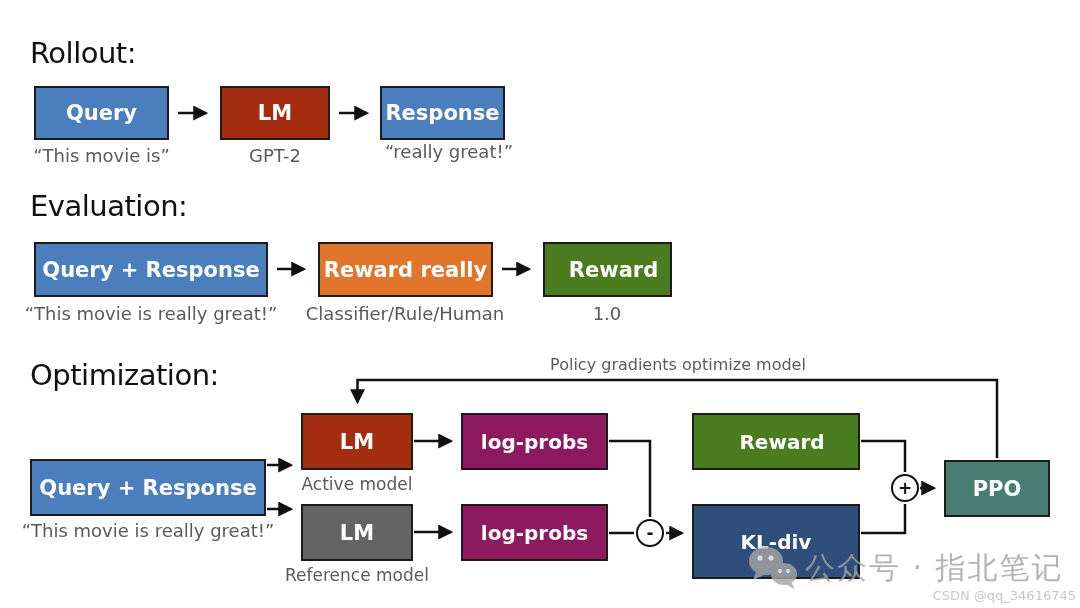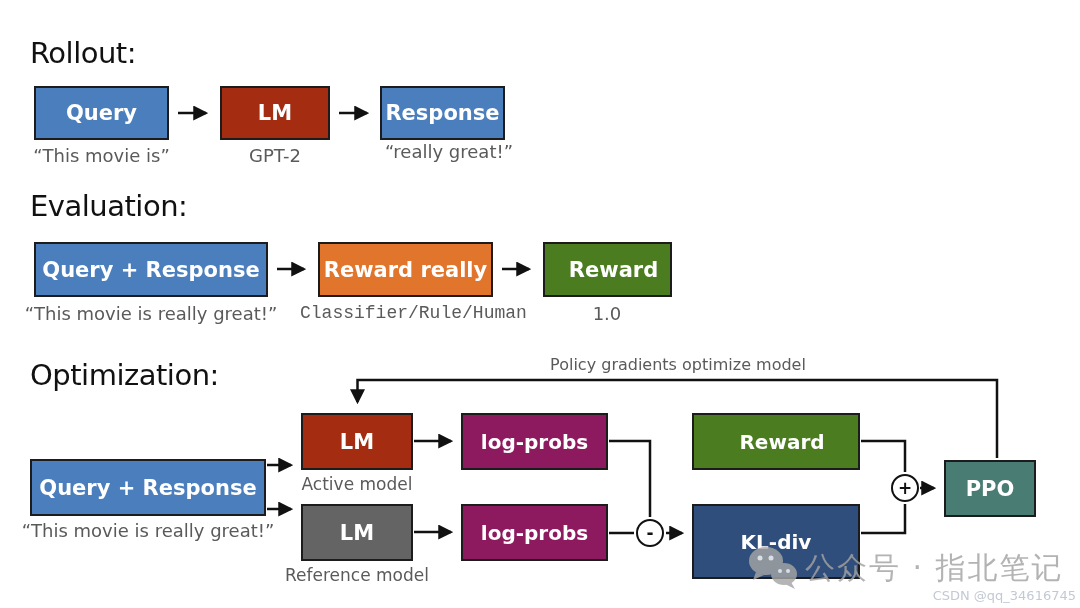--- a/index.html
+++ b/index.html
@@ -95,21 +95,21 @@
   <div class="caption" style="left:200px;top:145px;width:150px;">GPT-2</div>
   <div class="caption" style="left:364px;top:141px;width:170px;">“really great!”</div>
 
   <div class="section-title" style="left:30px;top:189px;">Evaluation:</div>
 
   <div class="node bg-blue" style="left:34px;top:242px;width:234px;height:55px;">Query + Response</div>
   <div class="node bg-orange" style="left:318px;top:242px;width:175px;height:55px;">Reward really</div>
   <div class="node bg-green" style="left:543px;top:242px;width:129px;height:55px;">Reward</div>
 
   <div class="caption" style="left:16px;top:303px;width:270px;">“This movie is really great!”</div>
-  <div class="caption" style="left:300px;top:303px;width:210px;font-family:Liberation Mono, monospace;">Classifier/Rule/Human</div>
+  <div class="caption" style="left:300px;top:303px;width:210px;">Classifier/Rule/Human</div>
   <div class="caption" style="left:547px;top:303px;width:120px;">1.0</div>
 
   <div class="section-title" style="left:30px;top:358px;">Optimization:</div>
   <div class="loop-label">Policy gradients optimize model</div>
 
   <div class="node bg-blue" style="left:30px;top:459px;width:236px;height:57px;">Query + Response</div>
   <div class="caption" style="left:12px;top:520px;width:272px;">“This movie is really great!”</div>
 
   <div class="node bg-red" style="left:301px;top:413px;width:112px;height:57px;">LM</div>
   <div class="caption sub" style="left:267px;top:474px;width:180px;">Active model</div>
@@ -119,21 +119,21 @@
 
   <div class="node small bg-purple" style="left:461px;top:413px;width:147px;height:57px;">log-probs</div>
   <div class="node small bg-purple" style="left:461px;top:504px;width:147px;height:57px;">log-probs</div>
 
   <div class="node small bg-green" style="left:692px;top:413px;width:168px;height:57px;">Reward</div>
   <div class="node small bg-navy" style="left:692px;top:504px;width:168px;height:75px;">KL-div</div>
 
   <div class="junction" style="left:636px;top:519px;">-</div>
   <div class="junction" style="left:891px;top:474px;">+</div>
 
-  <div class="node bg-teal" style="left:944px;top:460px;width:92px;height:57px;">PPO</div>
+  <div class="node bg-teal" style="left:944px;top:460px;width:106px;height:57px;">PPO</div>
 
   <div class="watermark">
     <svg width="52" height="44" viewBox="0 0 52 44">
       <ellipse cx="19" cy="15" rx="17" ry="14" fill="#a5a5a5"></ellipse>
       <path d="M9 26 L6 34 L17 29 Z" fill="#a5a5a5"></path>
       <circle cx="13" cy="12" r="2.5" fill="#ffffff"></circle>
       <circle cx="24" cy="12" r="2.5" fill="#ffffff"></circle>
       <ellipse cx="37" cy="28" rx="13" ry="11" fill="#a5a5a5"></ellipse>
       <path d="M44 36 L48 43 L38 38 Z" fill="#a5a5a5"></path>
       <circle cx="33" cy="25" r="2" fill="#ffffff"></circle>

